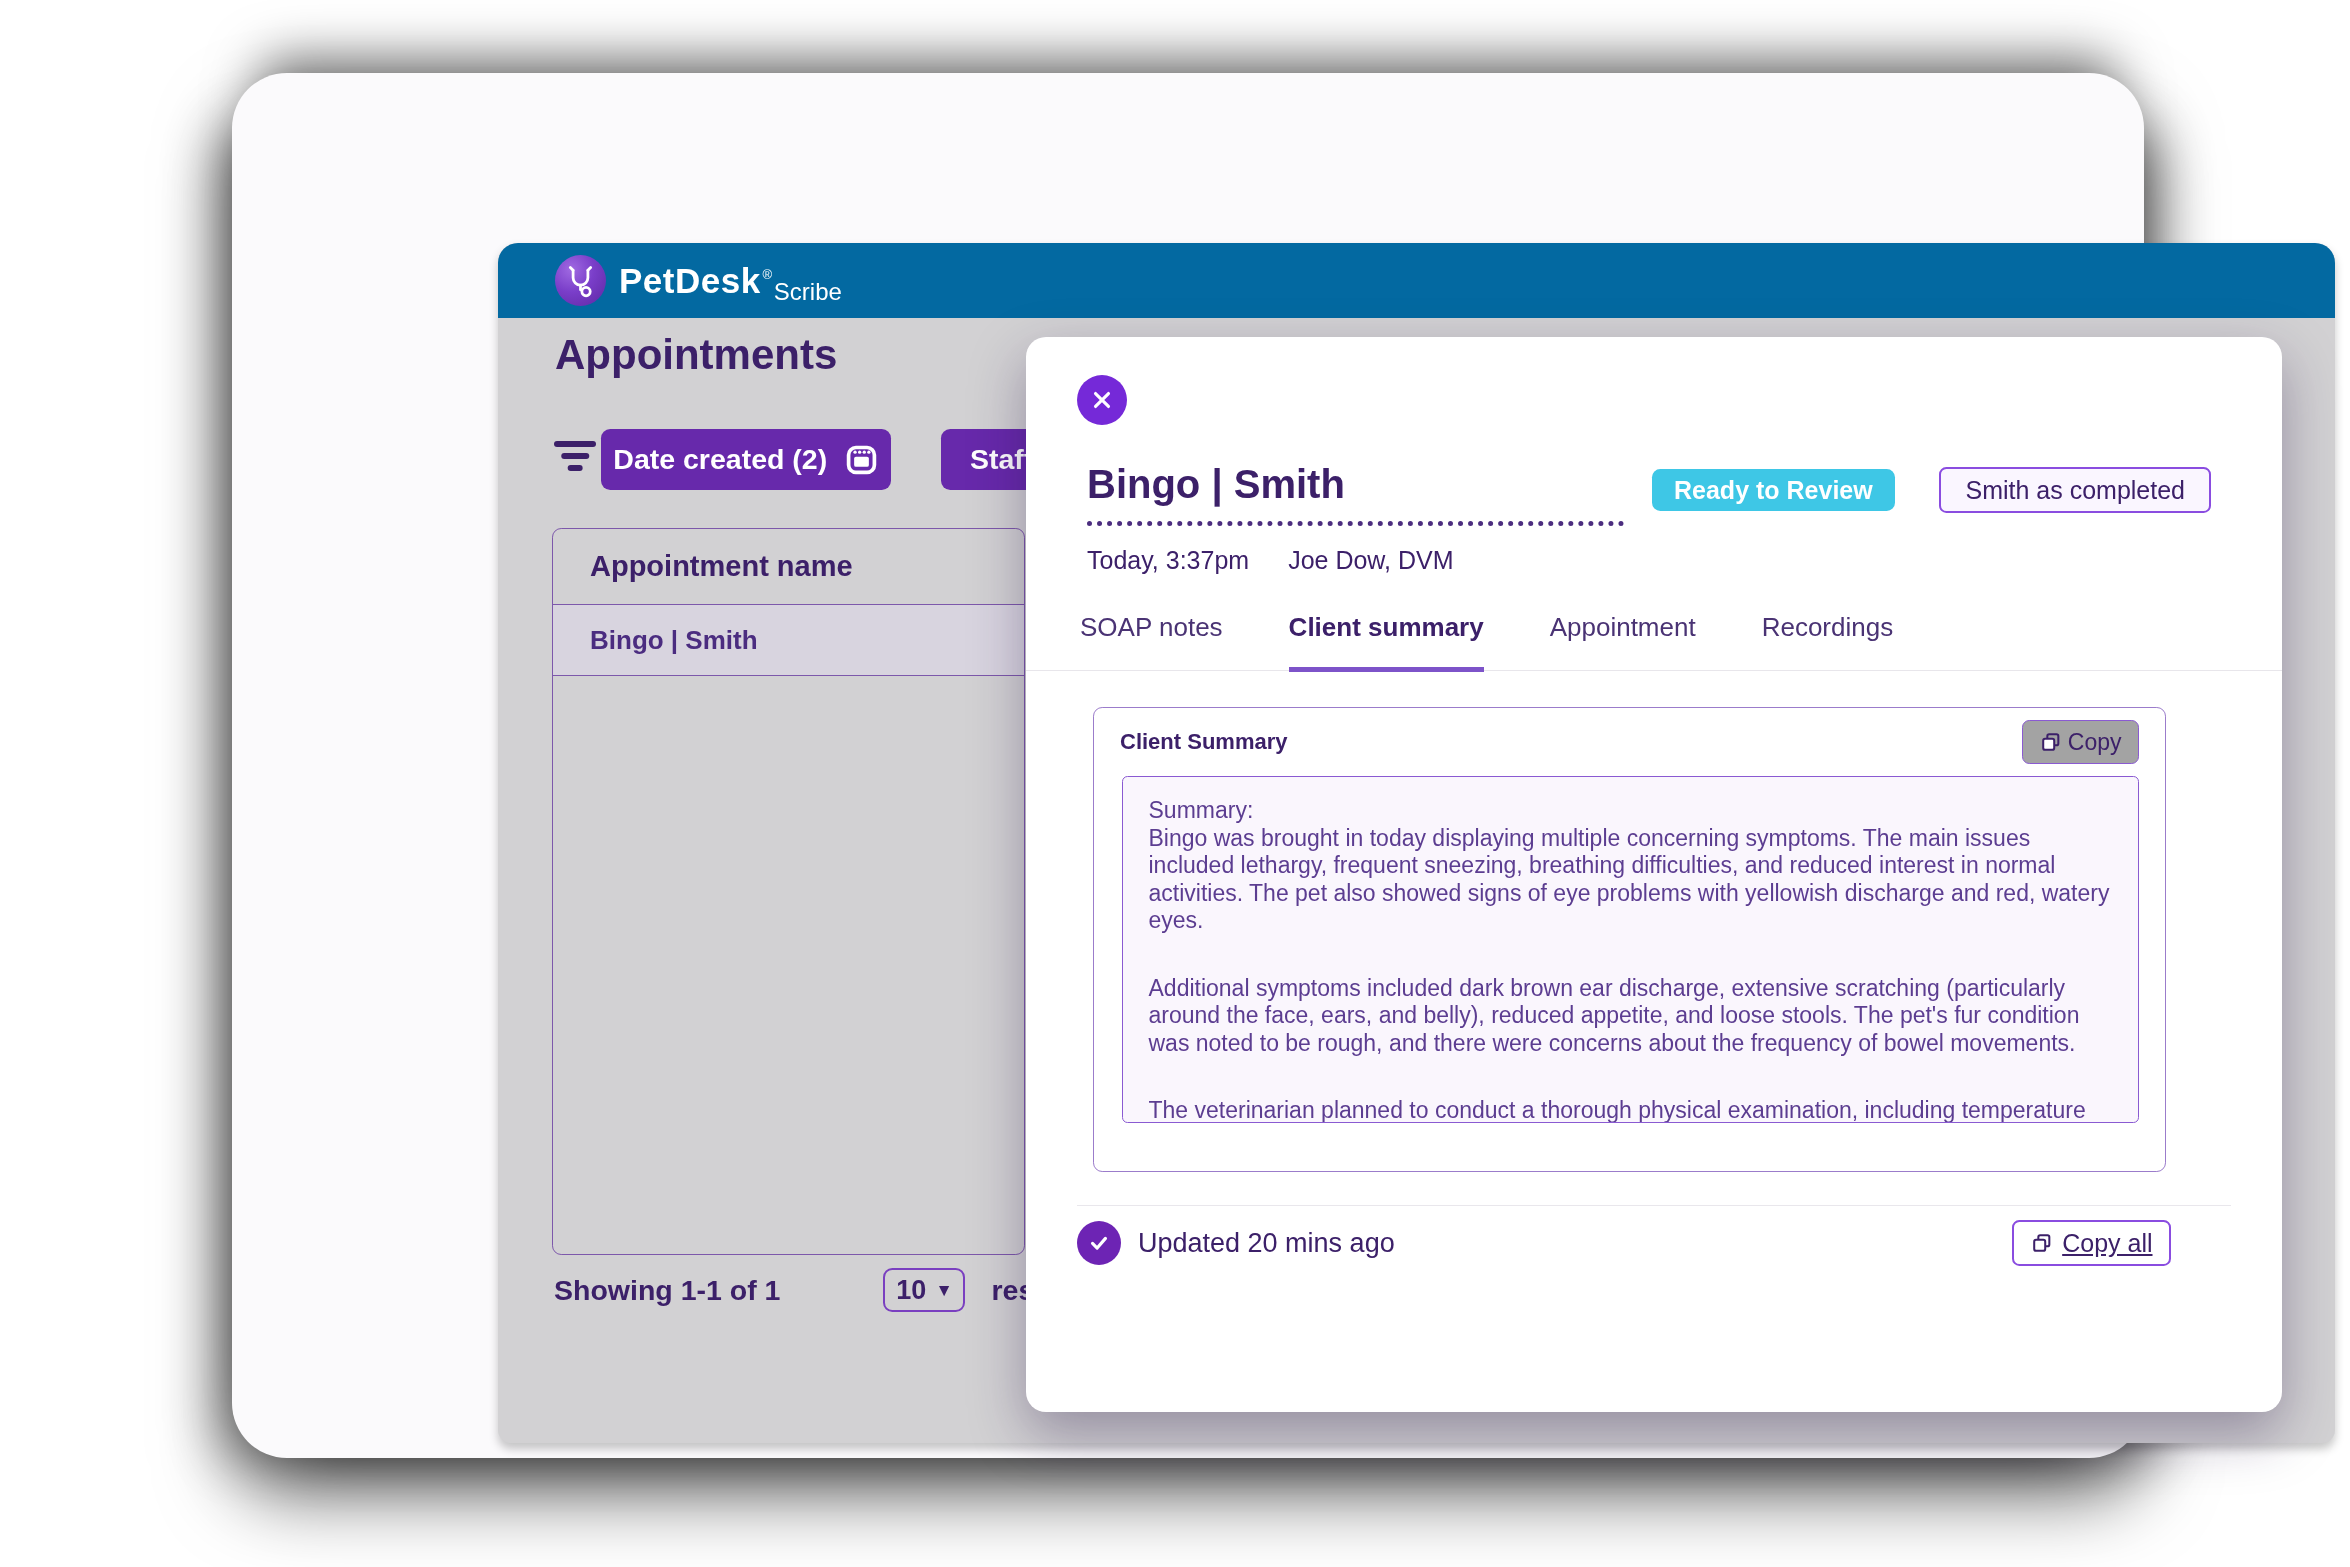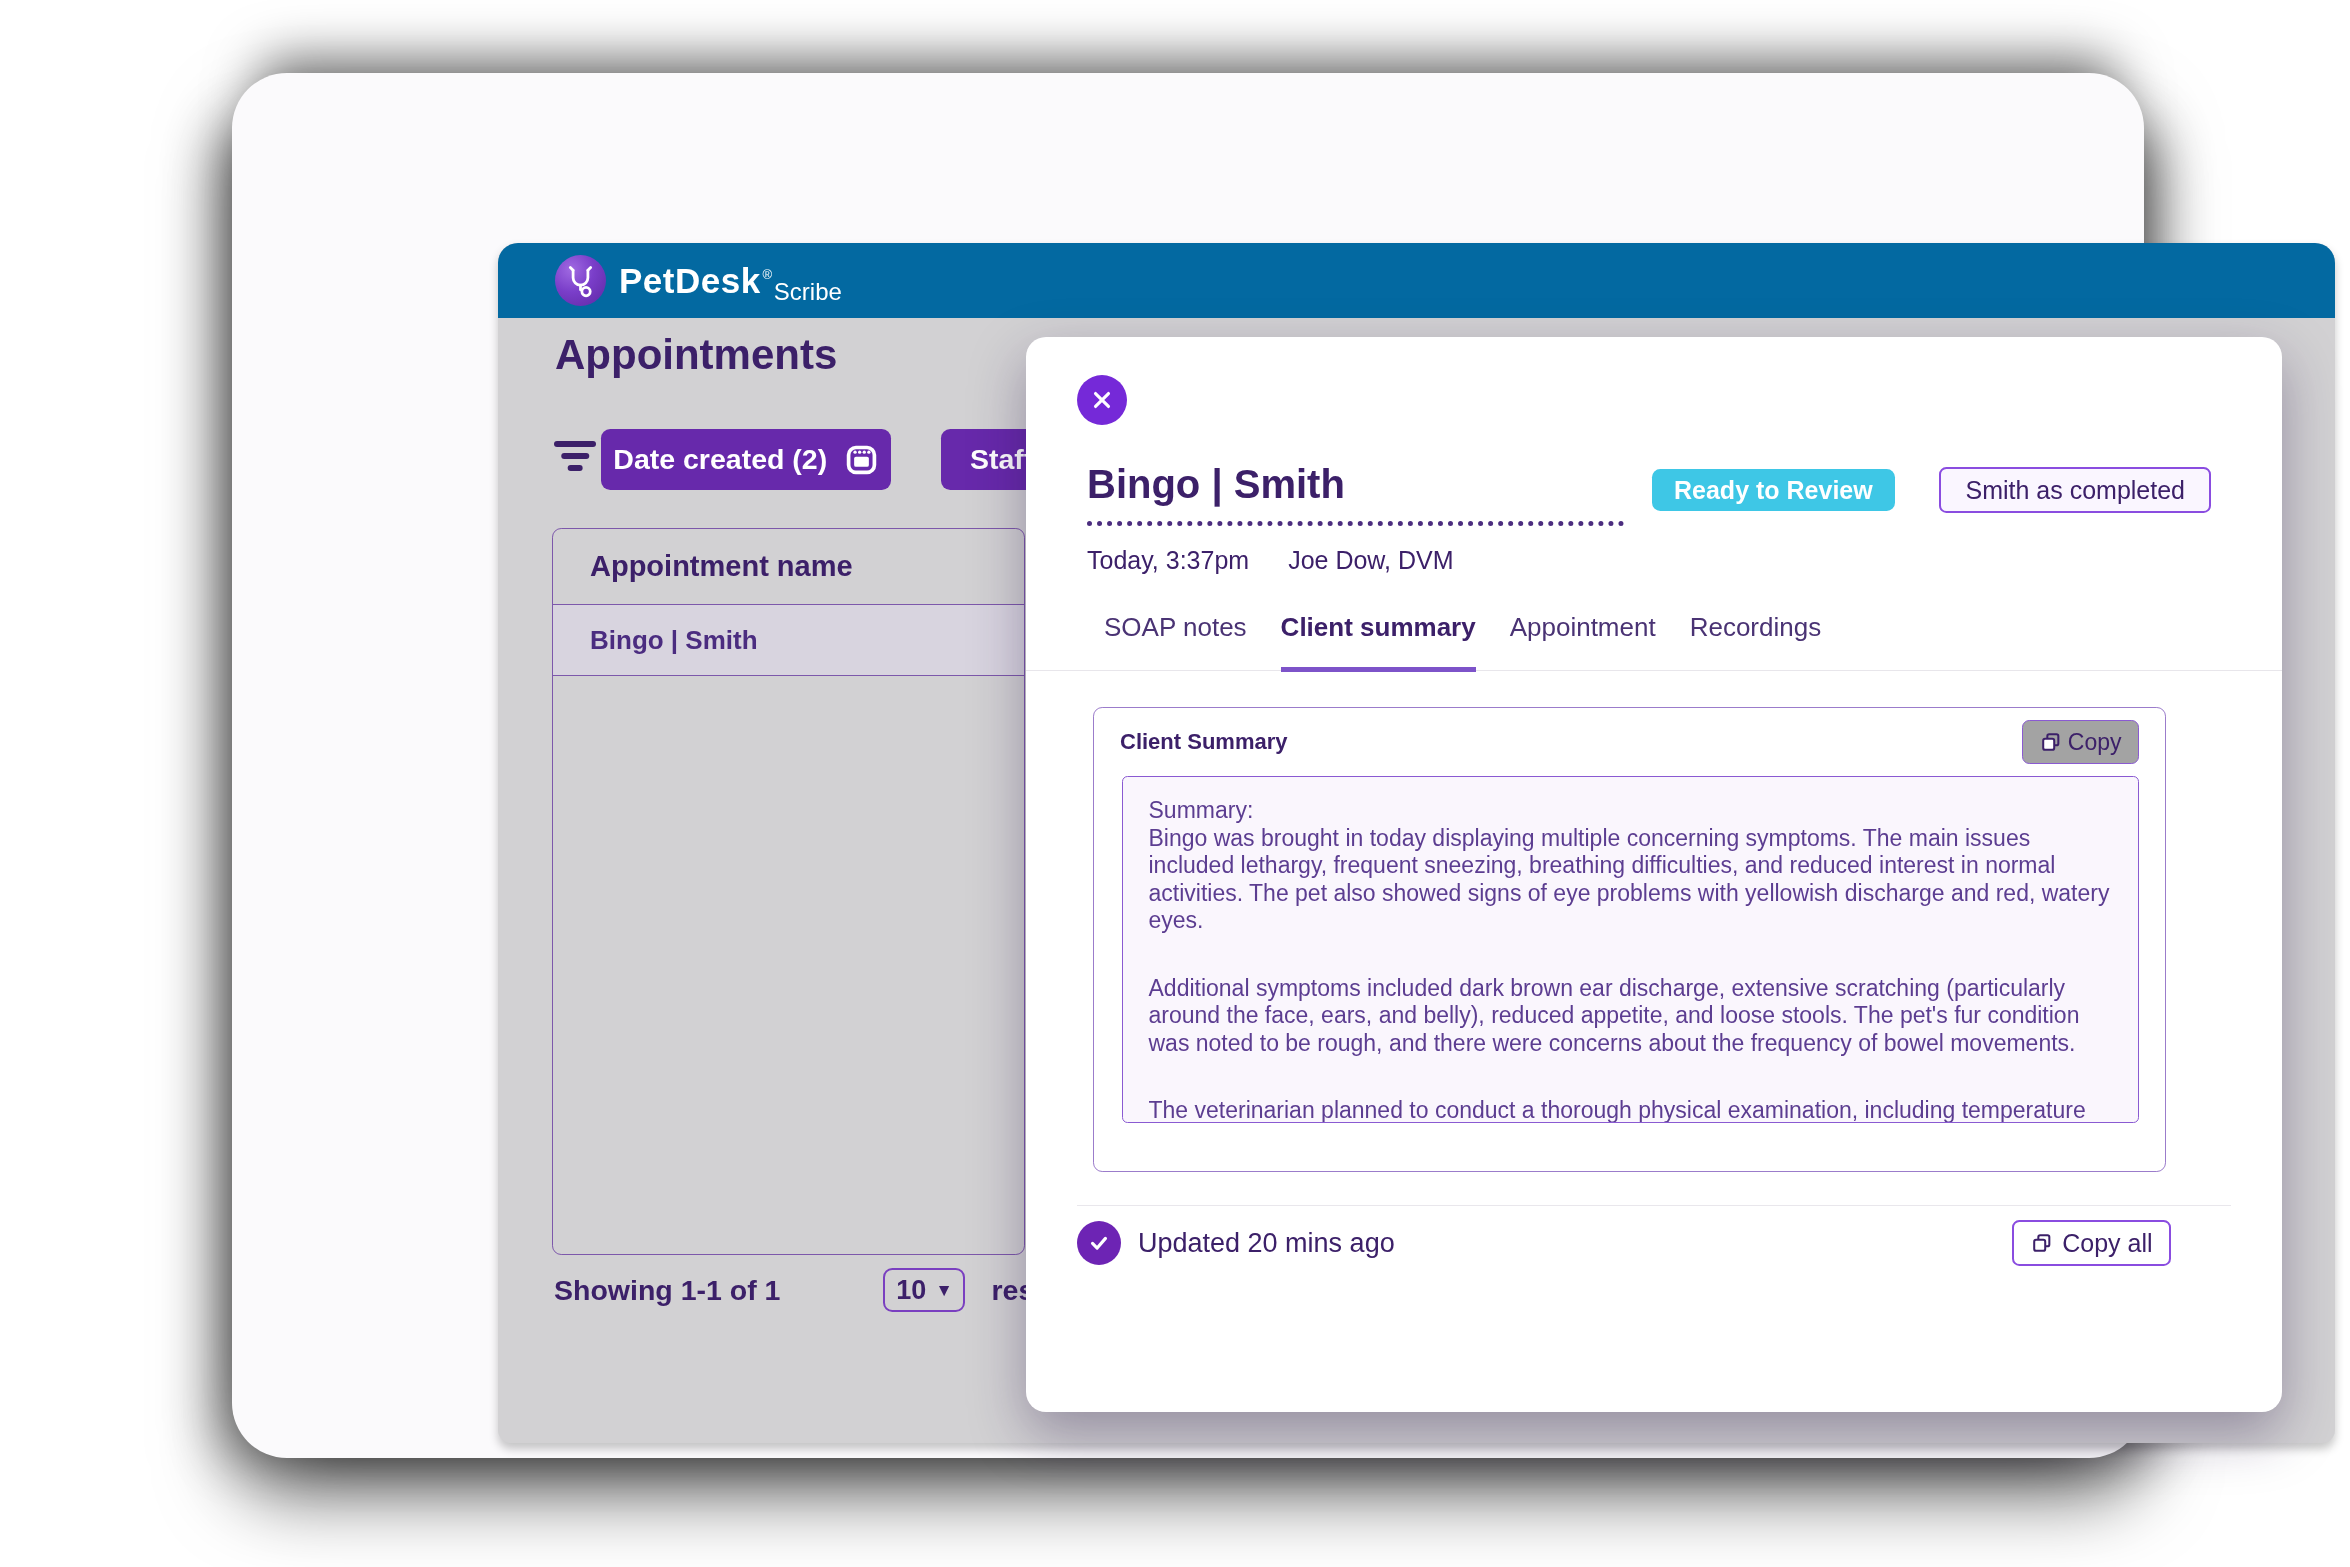--- a/index.html
+++ b/index.html
@@ -58,21 +58,21 @@
   .close-btn{position:absolute;left:51px;top:38px;width:50px;height:50px;border-radius:50%;background:#7529d8;
     border:none;display:flex;align-items:center;justify-content:center;cursor:pointer;}
   .m-title{position:absolute;left:61px;top:125px;font-size:40px;font-weight:800;color:#3c2069;}
   .status-badge{position:absolute;left:626px;top:132px;height:42px;padding:0 22px;background:#3ec7e6;border-radius:8.3px;
     display:flex;align-items:center;color:#ffffff;font-size:25px;font-weight:600;}
   .mark-btn{position:absolute;right:71px;top:130px;height:46px;padding:0 24px;background:#faf6ff;
     border:2.3px solid #8a4ce0;border-radius:7.3px;color:#3c2069;font-size:25px;font-family:inherit;cursor:pointer;}
   .dotted-line{position:absolute;left:61px;top:184px;width:537px;border-bottom:5.5px dotted #4b2d7f;}
   .m-meta{position:absolute;left:61px;top:209px;display:flex;gap:39px;font-size:25px;color:#3c2069;}
 
-  .tabs{position:absolute;left:0;right:0;top:275px;display:flex;gap:34px;padding-left:78px;border-bottom:1.8px solid #e8e6eb;}
+  .tabs{position:absolute;left:0;right:0;top:275px;display:flex;gap:66px;padding-left:54px;border-bottom:1.8px solid #e8e6eb;}
   .tab{font-size:26px;color:#4a3374;padding-bottom:24px;cursor:pointer;}
   .tab.active{color:#3c2069;font-weight:600;border-bottom:5.5px solid #7d53c9;margin-bottom:-1.8px;}
 
   .cs-card{position:absolute;left:67px;top:370px;width:1073px;height:465px;background:#ffffff;
     border:1.8px solid #9b7ccb;border-radius:9.2px;box-sizing:border-box;}
   .cs-head{height:68px;display:flex;align-items:center;justify-content:space-between;padding:0 26px;}
   .cs-title{font-size:22px;font-weight:800;color:#3c2069;}
   .copy-btn{height:44px;padding:0 16.5px;background:#a3a3a3;border:1.8px solid #8a5ad2;border-radius:7.3px;
     display:flex;align-items:center;gap:6px;color:#3c2069;font-size:23px;font-family:inherit;cursor:pointer;}
   .cs-body{position:absolute;left:27.5px;right:26px;top:68px;height:347px;background:#faf6fd;
@@ -80,21 +80,21 @@
   .cs-body p{margin:0 0 40px 0;font-size:23px;line-height:27.5px;color:#5c3d91;}
   .cs-body .lead{margin:0;}
 
   .m-divider{position:absolute;left:51px;right:51px;top:868px;border-top:1.8px solid #e9e7ec;}
   .updated-check{position:absolute;left:51px;top:884px;width:44px;height:44px;border-radius:50%;background:#6d24b4;
     display:flex;align-items:center;justify-content:center;}
   .updated-text{position:absolute;left:112px;top:884px;height:44px;display:flex;align-items:center;
     font-size:27px;color:#3c2069;}
   .copyall-btn{position:absolute;right:111px;top:883px;height:46px;padding:0 16.5px;background:#ffffff;
     border:2.3px solid #8a4ce0;border-radius:7.3px;display:flex;align-items:center;gap:9.2px;color:#3c2069;
-    font-size:25px;font-family:inherit;cursor:pointer;}
+    font-size:25px;font-family:inherit;cursor:pointer;text-decoration:underline;}
 </style>
 </head>
 <body>
 
 <div class="stage">
   <div class="outer-card">
     <div class="app">
 
       <div class="app-header">
         <div class="logo-circle">

